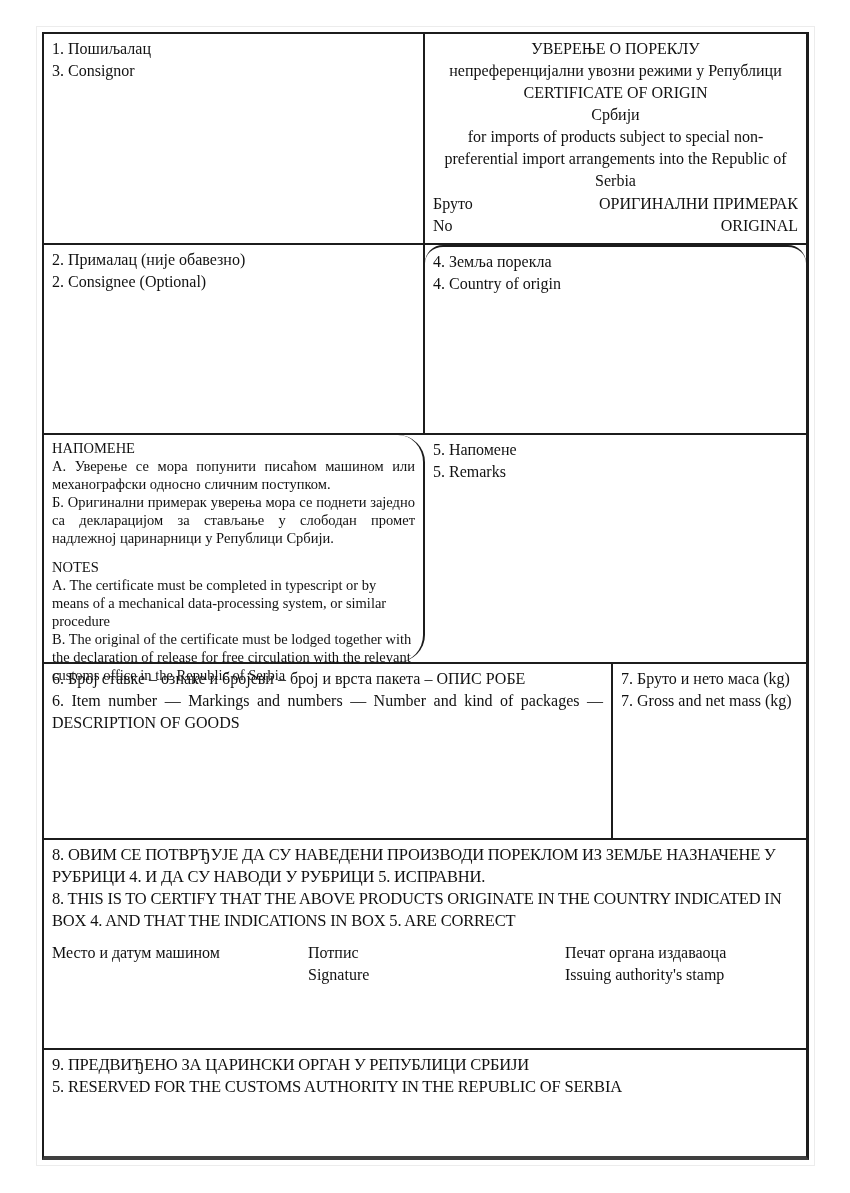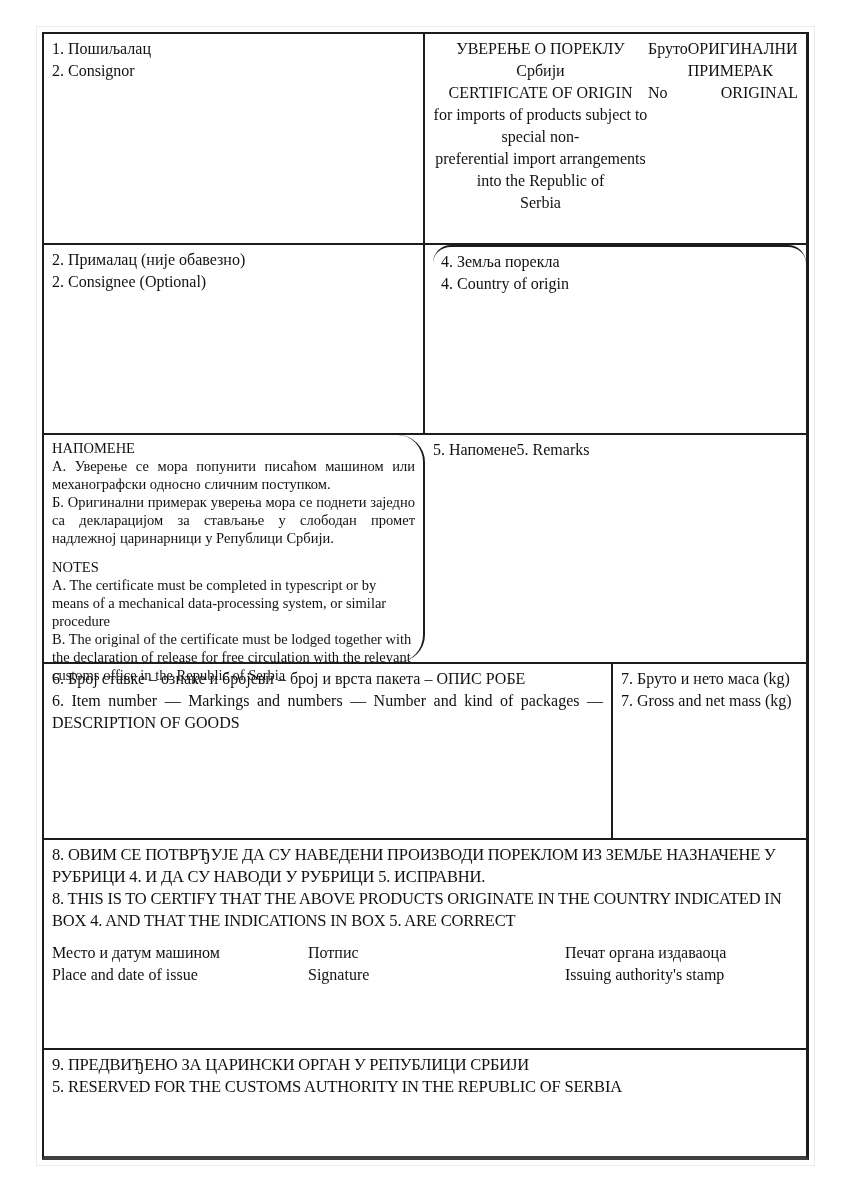--- a/index.html
+++ b/index.html
@@ -26,28 +26,28 @@
     border-bottom: 4px solid #3f3f3f;
     outline: 1px solid #ececec;
     outline-offset: 5px;
     display: flex;
     flex-direction: column;
     background: #ffffff;
   }
   .row { display: flex; box-sizing: border-box; }
   .sep { border-top: 2px solid #1c1c1c; }
   .r1 { height: 209px; }
-  .r2 { height: 190px; gap: 8px; }
+  .r2 { height: 190px; }
   .r3 { height: 229px; }
   .r4 { height: 176px; }
   .r5 { height: 210px; flex-direction: column; }
   .r6 { flex: 1; flex-direction: column; }
   .cell { box-sizing: border-box; padding: 4px 8px; }
   .cell-left { width: 381px; border-right: 2px solid #1c1c1c; }
-  .cell-right { flex: 1; display: flex; flex-direction: row; }
+  .cell-right { flex: 1; display: flex; flex-direction: column; }
   .header-cell { padding: 4px 8px 6px 8px; }
   .cert-title { text-align: center; }
   .flex-spacer { flex: 1; }
   .number-block { }
   .number-line { display: flex; justify-content: space-between; }
   .right-split { flex: 1; display: flex; flex-direction: column; padding: 0; }
   .box3 { flex: 1; }
   .box4 { height: 55px; border-top: 2px solid #1c1c1c; border-radius: 18px; }
   .notes-cell { font-size: 14.5px; line-height: 18px; border-radius: 27px; }
   .note-justify { text-align: justify; }
@@ -63,27 +63,28 @@
 </style>
 </head>
 <body>
 
 <div class="page">
   <div class="form">
 
     <div class="row r1">
       <div class="cell cell-left">
         <div>1. Пошиљалац</div>
-        <div>2. Consignor</div>
+        <div>3. Consignor</div>
       </div>
       <div class="cell cell-right header-cell">
         <div class="cert-title">
           <div>УВЕРЕЊЕ О ПОРЕКЛУ</div>
+          <div>непреференцијални увозни режими у Републици</div>
+          <div>CERTIFICATE OF ORIGIN</div>
           <div>Србији</div>
-          <div>CERTIFICATE OF ORIGIN</div>
           <div>for imports of products subject to special non-</div>
           <div>preferential import arrangements into the Republic of</div>
           <div>Serbia</div>
         </div>
         <div class="flex-spacer"></div>
         <div class="number-block">
           <div class="number-line">
             <span>Бруто</span>
             <span>ОРИГИНАЛНИ ПРИМЕРАК</span>
           </div>
@@ -134,21 +135,20 @@
         <div>7. Gross and net mass (kg)</div>
       </div>
     </div>
 
     <div class="row r5 sep cell">
       <div class="cert-text">8. ОВИМ СЕ ПОТВРЂУЈЕ ДА СУ НАВЕДЕНИ ПРОИЗВОДИ ПОРЕКЛОМ ИЗ ЗЕМЉЕ НАЗНАЧЕНЕ У РУБРИЦИ 4. И ДА СУ НАВОДИ У РУБРИЦИ 5. ИСПРАВНИ.</div>
       <div class="cert-text">8. THIS IS TO CERTIFY THAT THE ABOVE PRODUCTS ORIGINATE IN THE COUNTRY INDICATED IN BOX 4. AND THAT THE INDICATIONS IN BOX 5. ARE CORRECT</div>
       <div class="sig-row">
         <div class="sig-col1">
           <div>Место и датум машином</div>
-          <div>Place and date of issue</div>
         </div>
         <div class="sig-col2">
           <div>Потпис</div>
           <div>Signature</div>
         </div>
         <div class="sig-col3">
           <div>Печат органа издаваоца</div>
           <div>Issuing authority's stamp</div>
         </div>
       </div>

